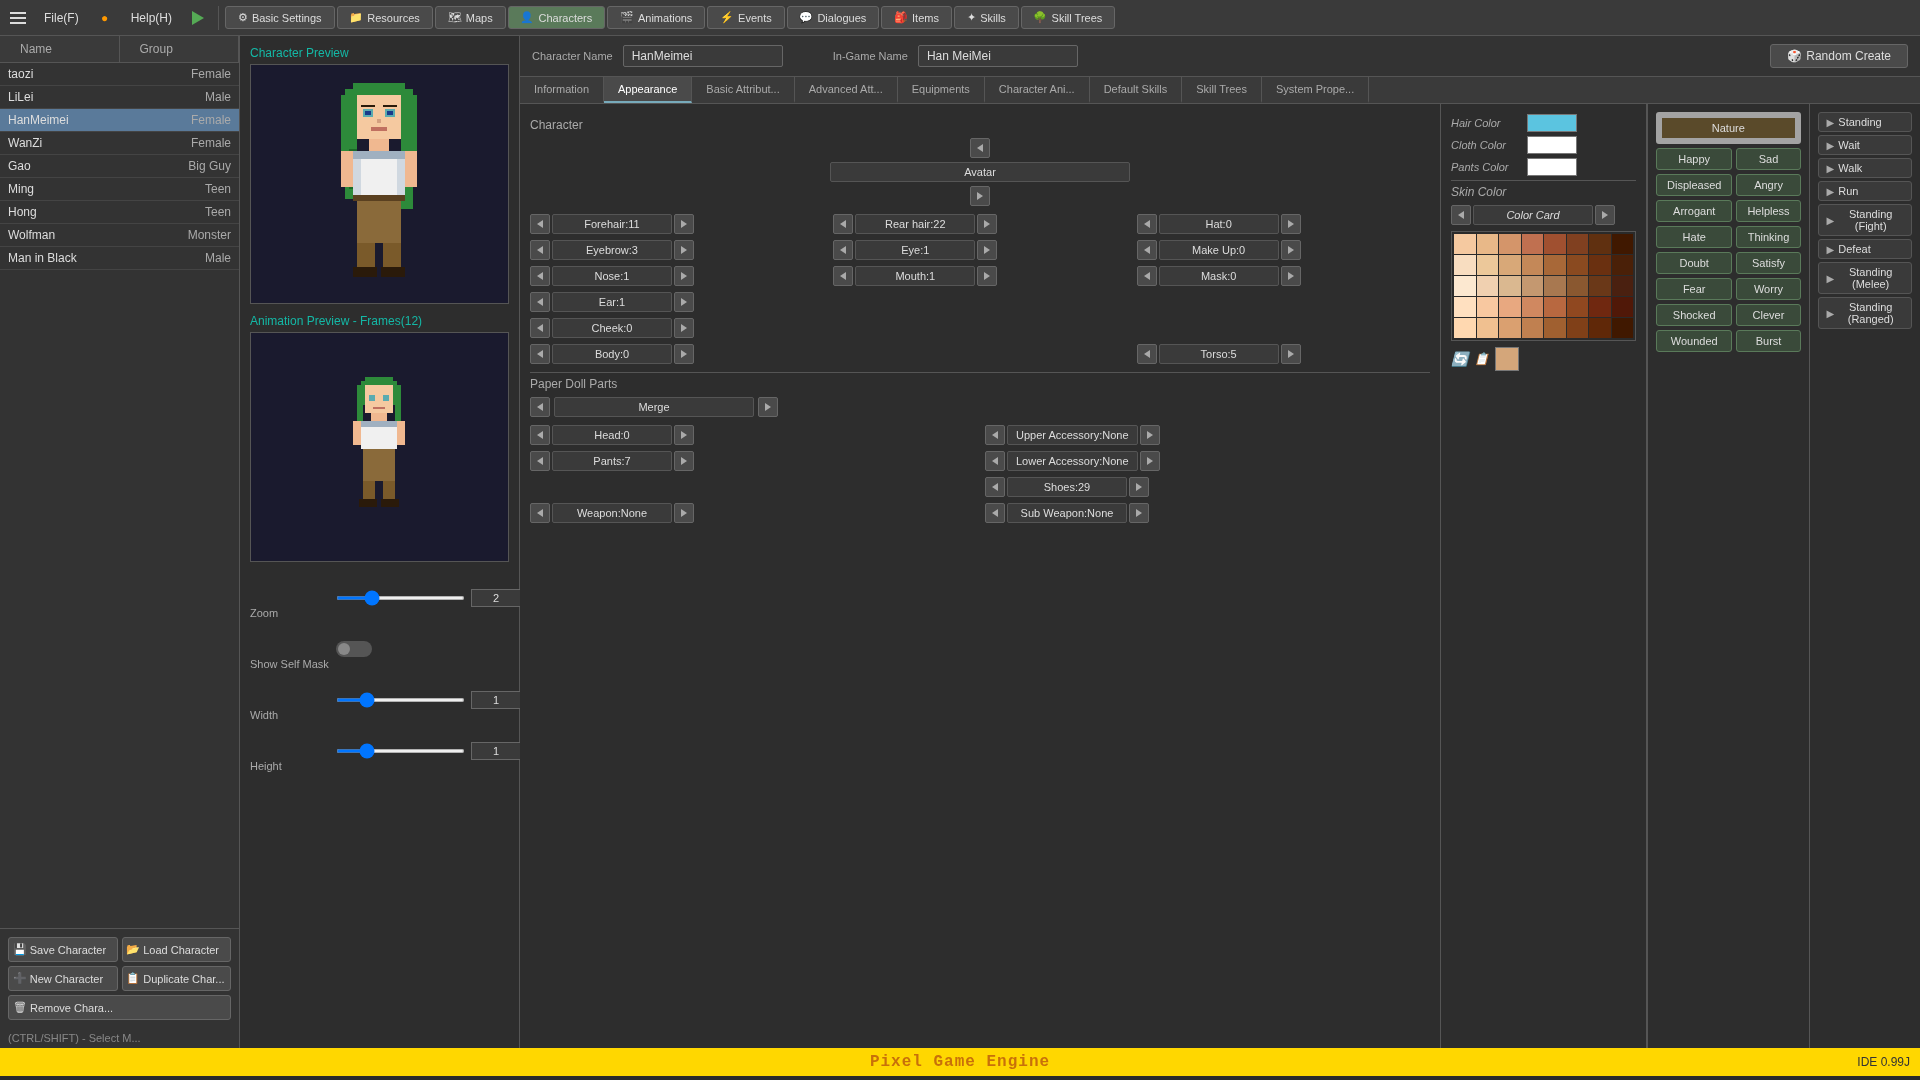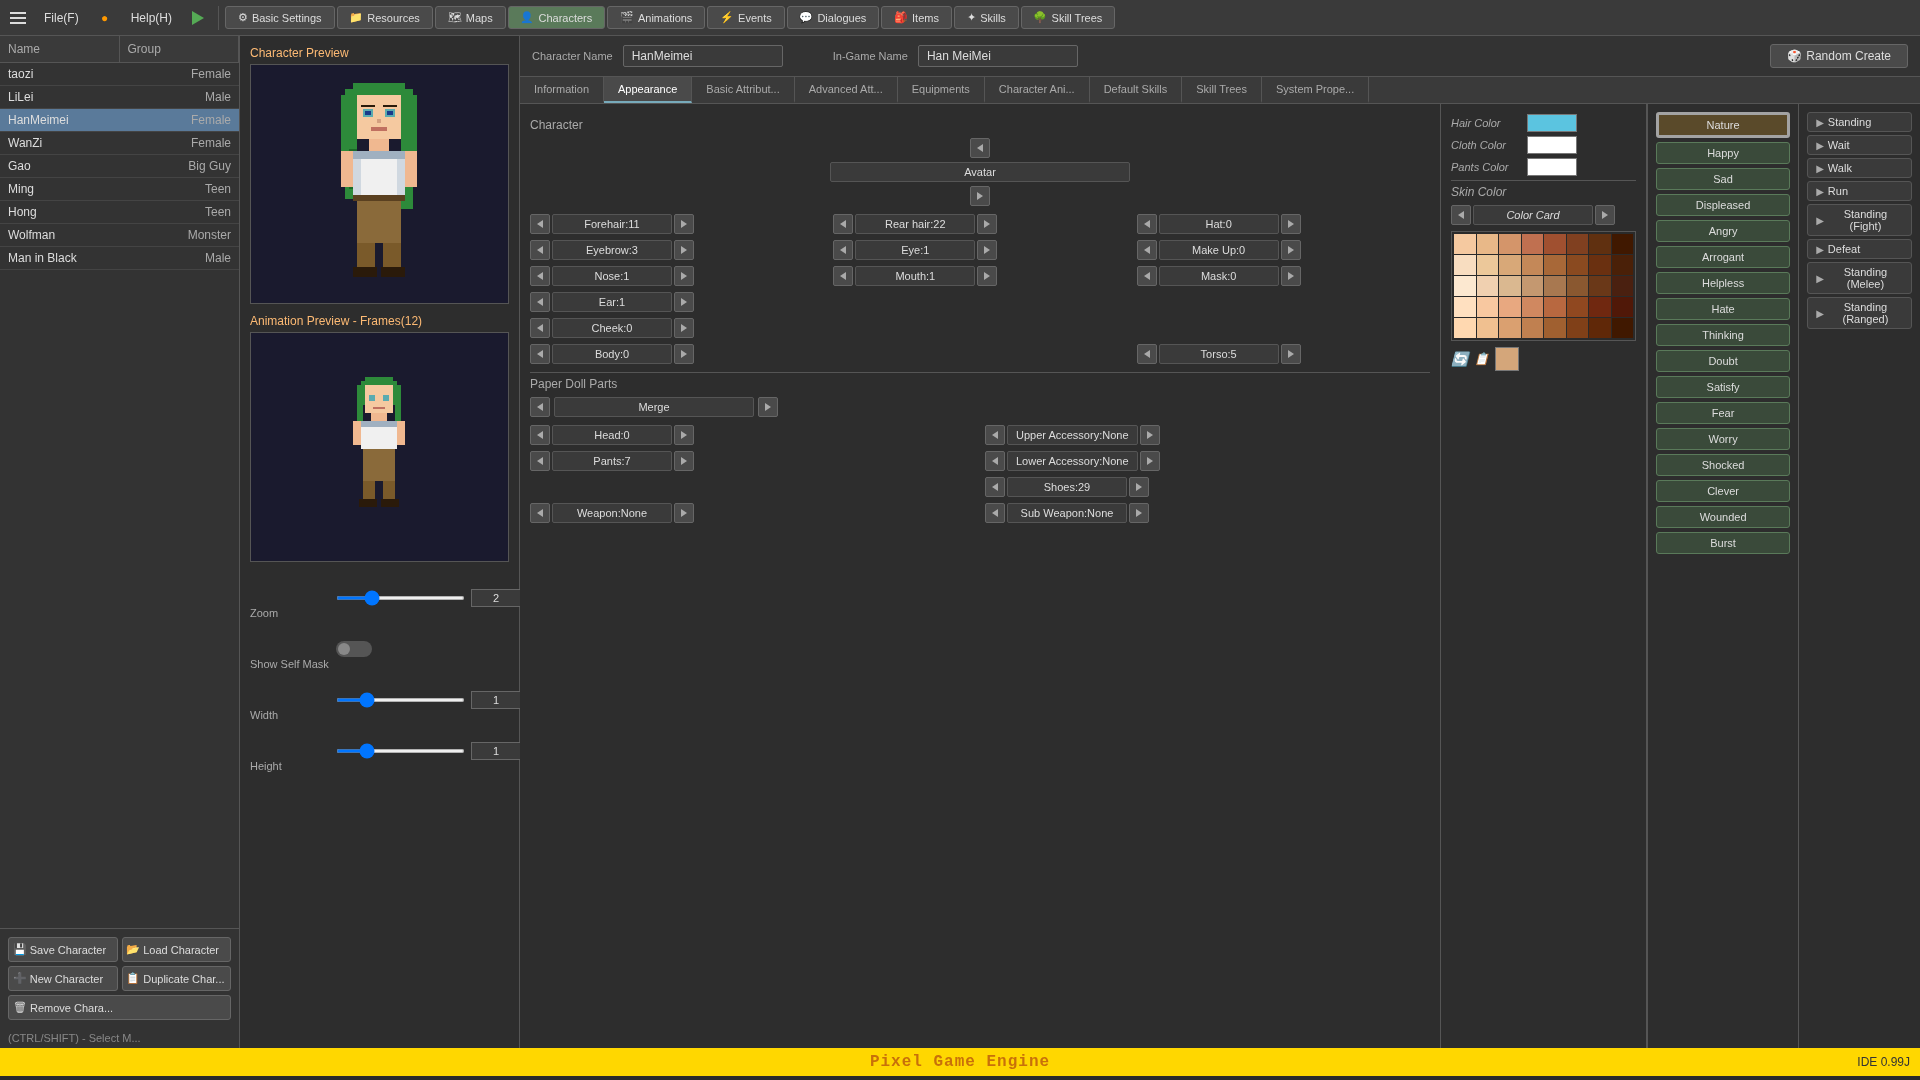--- a/index.html
+++ b/index.html
@@ -11,34 +11,34 @@
     .menu-icon { width: 28px; height: 28px; display: flex; align-items: center; justify-content: center; border-radius: 3px; cursor: pointer; }
     .tab-btn { background: #4a4a4a; border: 1px solid #666; padding: 4px 12px; color: #ddd; cursor: pointer; border-radius: 3px; font-size: 11px; display: flex; align-items: center; gap: 4px; }
     .tab-btn.active { background: #5a7a5a; }
 
     
     .main-layout { display: flex; height: calc(1080px - 36px - 32px); }
 
     
     .sidebar { width: 240px; background: #333; border-right: 1px solid #555; display: flex; flex-direction: column; }
     .sidebar-header { display: flex; background: #3a3a3a; border-bottom: 1px solid #555; }
-    .sidebar-header-cell { flex: 1; padding: 6px 8px; font-size: 12px; color: #aaa; border-right: 1px solid #555; }
+    .sidebar-header-cell { flex: 1; padding: 6px 20px; font-size: 12px; color: #aaa; border-right: 1px solid #555; }
     .character-row { display: flex; cursor: pointer; border-bottom: 1px solid #444; padding: 4px 8px; }
     .character-row.active { background: #5a7a9a; }
     .char-name { flex: 1; color: #ddd; font-size: 12px; }
     .char-group { color: #aaa; font-size: 12px; text-align: right; }
 
     .sidebar-bottom { padding: 8px; display: flex; flex-direction: column; gap: 4px; margin-top: auto; border-top: 1px solid #555; }
     .sidebar-btn-row { display: flex; gap: 4px; }
     .sidebar-btn { flex: 1; background: #4a4a4a; border: 1px solid #666; color: #ddd; padding: 5px 4px; cursor: pointer; border-radius: 3px; font-size: 11px; display: flex; align-items: center; gap: 3px; }
     .sidebar-status { padding: 4px 8px; color: #888; font-size: 11px; }
 
     
     .center-panel { width: 280px; background: #2d2d2d; border-right: 1px solid #555; padding: 10px; display: flex; flex-direction: column; gap: 10px; }
-    .panel-title { color: #fdba74; font-size: 12px; margin-bottom: 4px; }
+    .panel-title { color: #14b8a6; font-size: 12px; margin-bottom: 4px; }
     .preview-box { background: #1a1a2e; border: 1px solid #555; flex: 0 0 240px; display: flex; align-items: center; justify-content: center; position: relative; overflow: hidden; }
     .anim-preview-box { background: #1a1a2e; border: 1px solid #555; flex: 1; display: flex; align-items: center; justify-content: center; position: relative; }
 
     
     .control-row { display: flex; align-items: center; gap: 6px; padding: 4px 0; }
     .control-label { color: #aaa; font-size: 11px; min-width: 80px; margin-top: 31px; }
     .control-input { background: #3a3a3a; border: 1px solid #666; color: #ddd; padding: 2px 6px; font-size: 11px; width: 50px; text-align: center; }
     .slider { flex: 1; height: 4px; background: #555; cursor: pointer; }
     .checkbox-row { display: flex; align-items: center; gap: 6px; padding: 4px 0; }
     .toggle { width: 36px; height: 16px; background: #555; border-radius: 8px; cursor: pointer; display: flex; align-items: center; padding: 2px; }
@@ -64,22 +64,22 @@
     
     .avatar-row { display: flex; align-items: center; justify-content: center; gap: 4px; margin-bottom: 8px; flex-direction: column; }
     .nav-btn { width: 20px; height: 20px; background: #4a4a4a; border: 1px solid #666; color: #ddd; cursor: pointer; display: flex; align-items: center; justify-content: center; font-size: 10px; border-radius: 2px; }
     .field-display { background: #3a3a3a; border: 1px solid #555; color: #ddd; padding: 3px 8px; font-size: 11px; min-width: 160px; text-align: center; border-radius: 2px; }
     .field-display-sm { background: #3a3a3a; border: 1px solid #555; color: #ddd; padding: 3px 8px; font-size: 11px; min-width: 120px; text-align: center; border-radius: 2px; }
     .field-row { display: flex; align-items: center; gap: 2px; }
 
     
     .emotions-panel { width: 200px; border-left: 1px solid #555; padding: 8px; display: flex; flex-direction: column; gap: 4px; }
     .emotion-btn { background: #3a4a3a; border: 1px solid #5a7a5a; color: #ddd; padding: 4px 10px; cursor: pointer; border-radius: 3px; font-size: 11px; text-align: center; }
-    .emotion-grid { display: grid; grid-template-columns: 1fr; gap: 4px; }
-    .emotion-special { background: #5a4a2a; border: 3px solid #a3a3a3; }
+    .emotion-grid { display: grid; grid-template-columns: 1fr 1fr; gap: 4px; }
+    .emotion-special { background: #5a4a2a; border: 6px solid #a3a3a3; }
 
     
     .anim-panel { width: 160px; border-left: 1px solid #555; padding: 8px; display: flex; flex-direction: column; gap: 3px; }
     .anim-btn { background: #3a3a3a; border: 1px solid #555; color: #ddd; padding: 3px 8px; cursor: pointer; border-radius: 3px; font-size: 11px; display: flex; align-items: center; gap: 4px; }
     .anim-btn-arrow { color: #aaa; font-size: 10px; }
     .color-row { display: flex; align-items: center; gap: 6px; margin-bottom: 4px; }
     .color-label { color: #aaa; font-size: 11px; min-width: 70px; }
     .color-swatch { width: 50px; height: 18px; border: 1px solid #777; cursor: pointer; }
     .color-swatch-cyan { background: #5bc4e0; }
     .color-swatch-white { background: #fff; }

